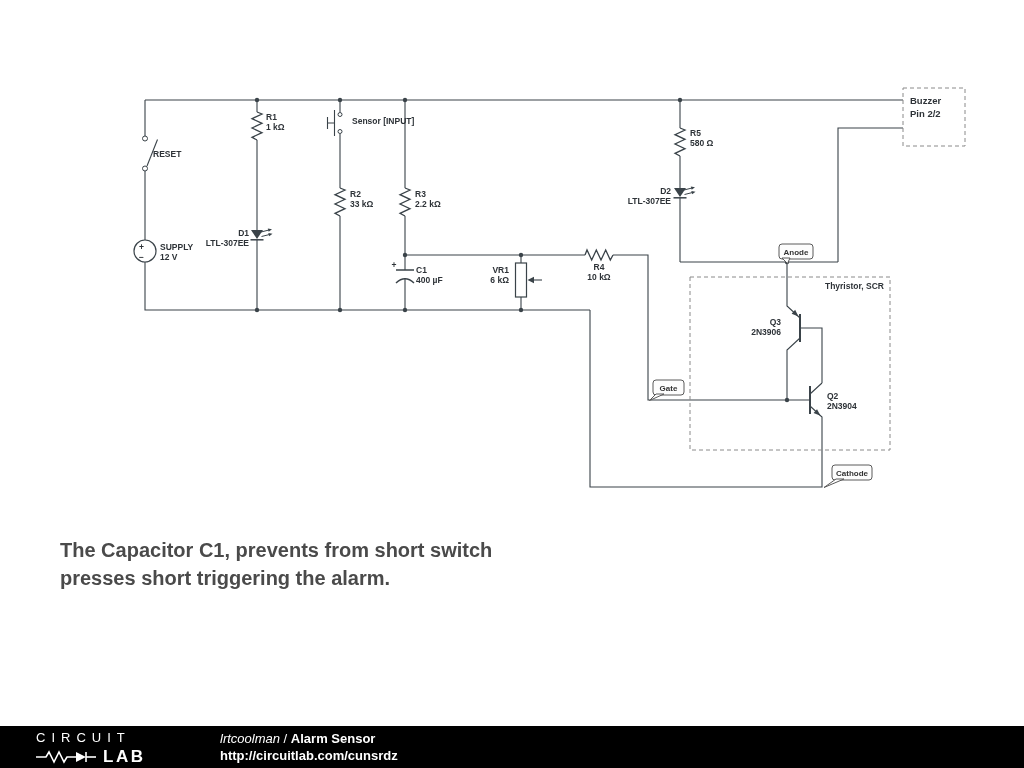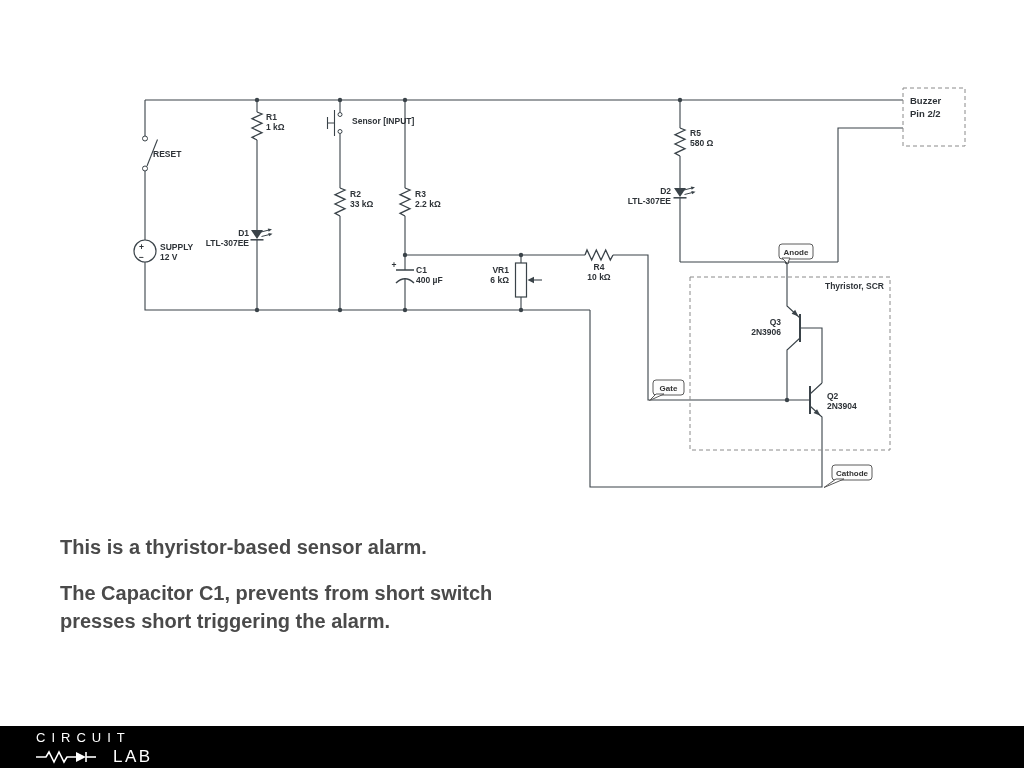--- a/index.html
+++ b/index.html
@@ -13,21 +13,21 @@
   .flagbox{fill:#fdfdfd;stroke:#5a5a5a;stroke-width:1;}
   .flagtxt{font-family:"Liberation Sans","DejaVu Sans",sans-serif;font-weight:bold;fill:#333;font-size:8px;}
   .dashbox{fill:none;stroke:#8a8a8a;stroke-width:1;stroke-dasharray:4,3;}
   #caption{position:absolute;left:60px;top:536px;color:#4a4a4a;font-weight:bold;font-size:20px;}
   .cap-line1{margin-bottom:20px;}
   .cap-line{line-height:28px;}
   #footer{position:absolute;left:0;top:726px;width:1024px;height:42px;background:#000;color:#fff;}
   .logo{position:absolute;left:36px;top:2px;}
   .logo-top{font-size:13px;letter-spacing:6px;font-weight:400;line-height:20px;}
   .logo-bottom{display:flex;align-items:center;height:17px;}
-  .logo-lab{font-size:17px;font-weight:normal;letter-spacing:2.5px;margin-left:15px;}
+  .logo-lab{font-size:17px;font-weight:bold;letter-spacing:2.5px;margin-left:5px;}
   .meta{position:absolute;left:220px;top:4px;font-size:13px;line-height:17px;}
   .meta .author{font-style:italic;}
   .meta .title{font-weight:bold;}
   .url{font-weight:bold;}
 </style>
 </head>
 <body>
 
 <svg id="schematic" width="1024" height="520" viewBox="0 0 1024 520">
   <defs>
@@ -186,31 +186,38 @@
     <text class="flagtxt" x="668.5" y="391" text-anchor="middle">Gate</text>
   </g>
   <g>
     <rect class="flagbox" x="832" y="465" width="40" height="15" rx="3"></rect>
     <polygon class="flagbox" points="836,479 844,479 824,487.5"></polygon>
     <text class="flagtxt" x="852" y="476" text-anchor="middle">Cathode</text>
   </g>
 </svg>
 
 <div id="caption">
-  <div class="cap-line1">This is a thyristor-based sensor alarm.</div>
   <div class="cap-line">The Capacitor C1, prevents from short switch</div>
   <div class="cap-line">presses short triggering the alarm.</div>
 </div>
 
 <div id="footer">
   <div class="logo">
     <div class="logo-top">CIRCUIT</div>
     <div class="logo-bottom">
       <svg width="62" height="14" viewBox="0 0 62 14">
         <path d="M0,7 H10 L13,2 L18,12 L23,2 L28,12 L31,7 H40" stroke="#fff" stroke-width="1.6" fill="none"></path>
         <polygon points="40,2 40,12 50,7" fill="#fff"></polygon>
         <line x1="50" y1="2" x2="50" y2="12" stroke="#fff" stroke-width="1.6"></line>
         <line x1="50" y1="7" x2="60" y2="7" stroke="#fff" stroke-width="1.6"></line>
       </svg>
       <span class="logo-lab">LAB</span>
     </div>
   </div>
+  <div class="meta">
+    <div>
+      <span class="author">lrtcoolman</span>
+      <span>/</span>
+      <span class="title">Alarm Sensor</span>
+    </div>
+    <div class="url">http://circuitlab.com/cunsrdz</div>
+  </div>
 </div>
 
 </body></html>

